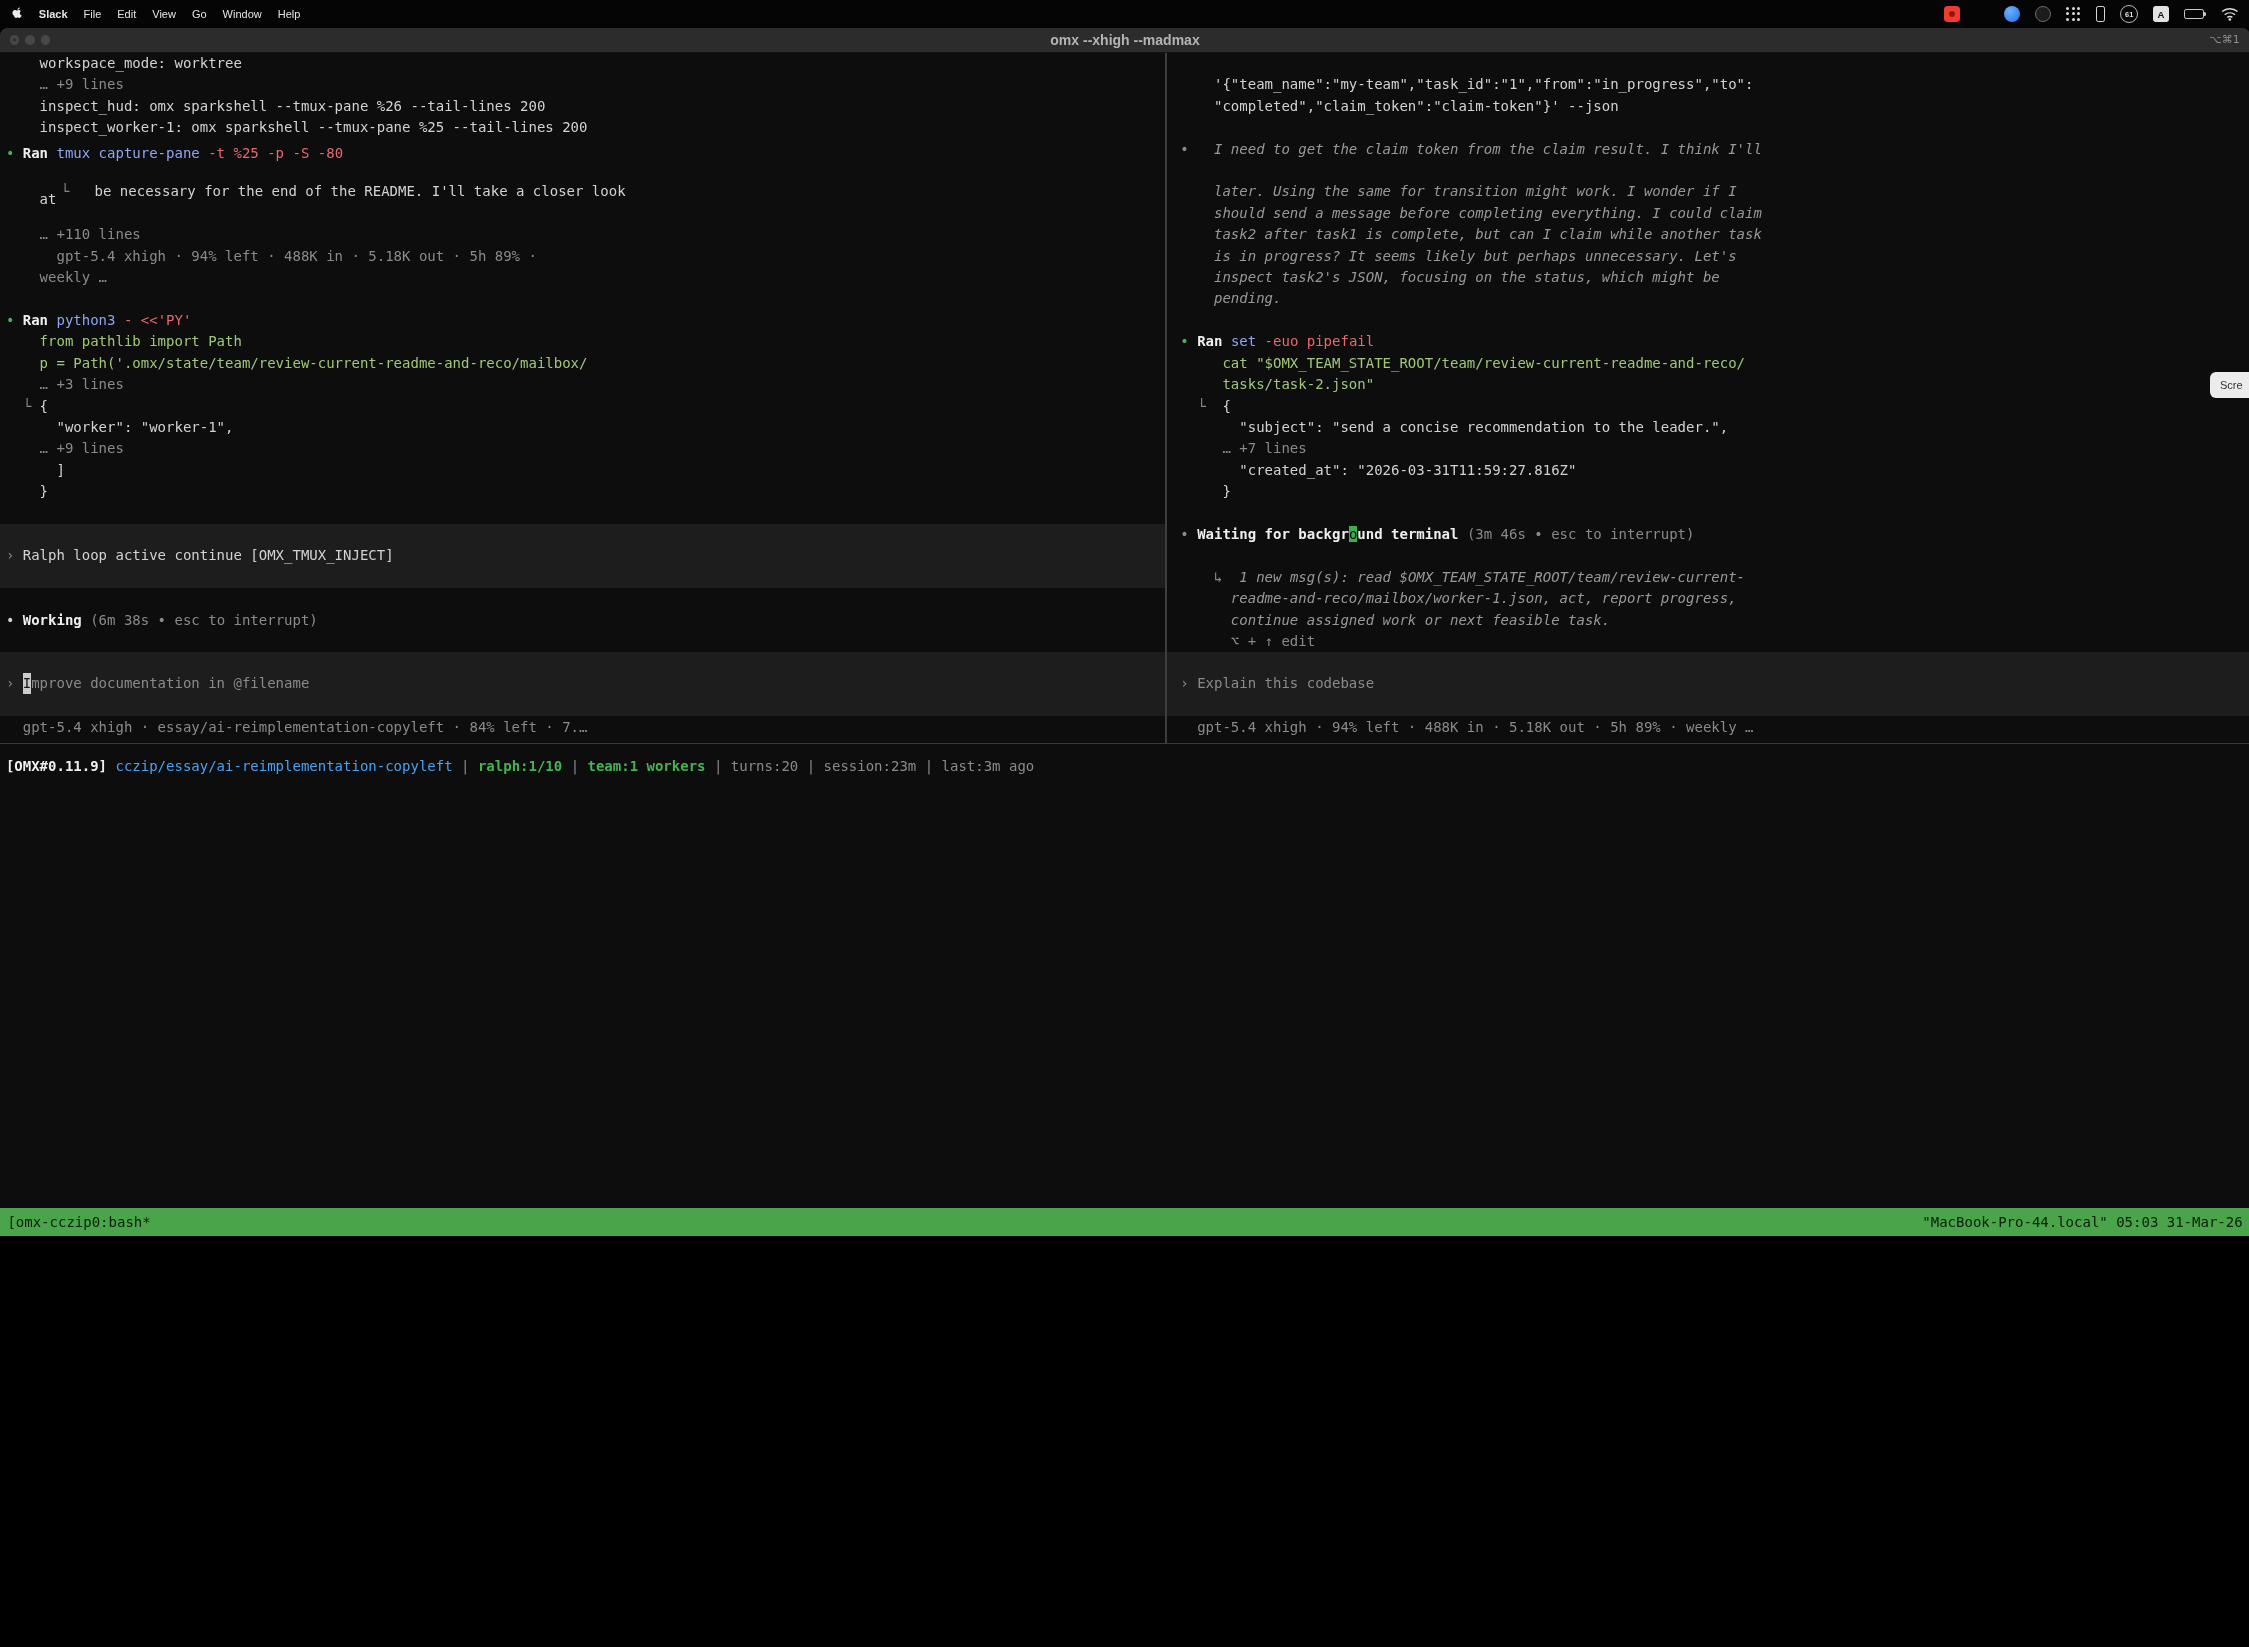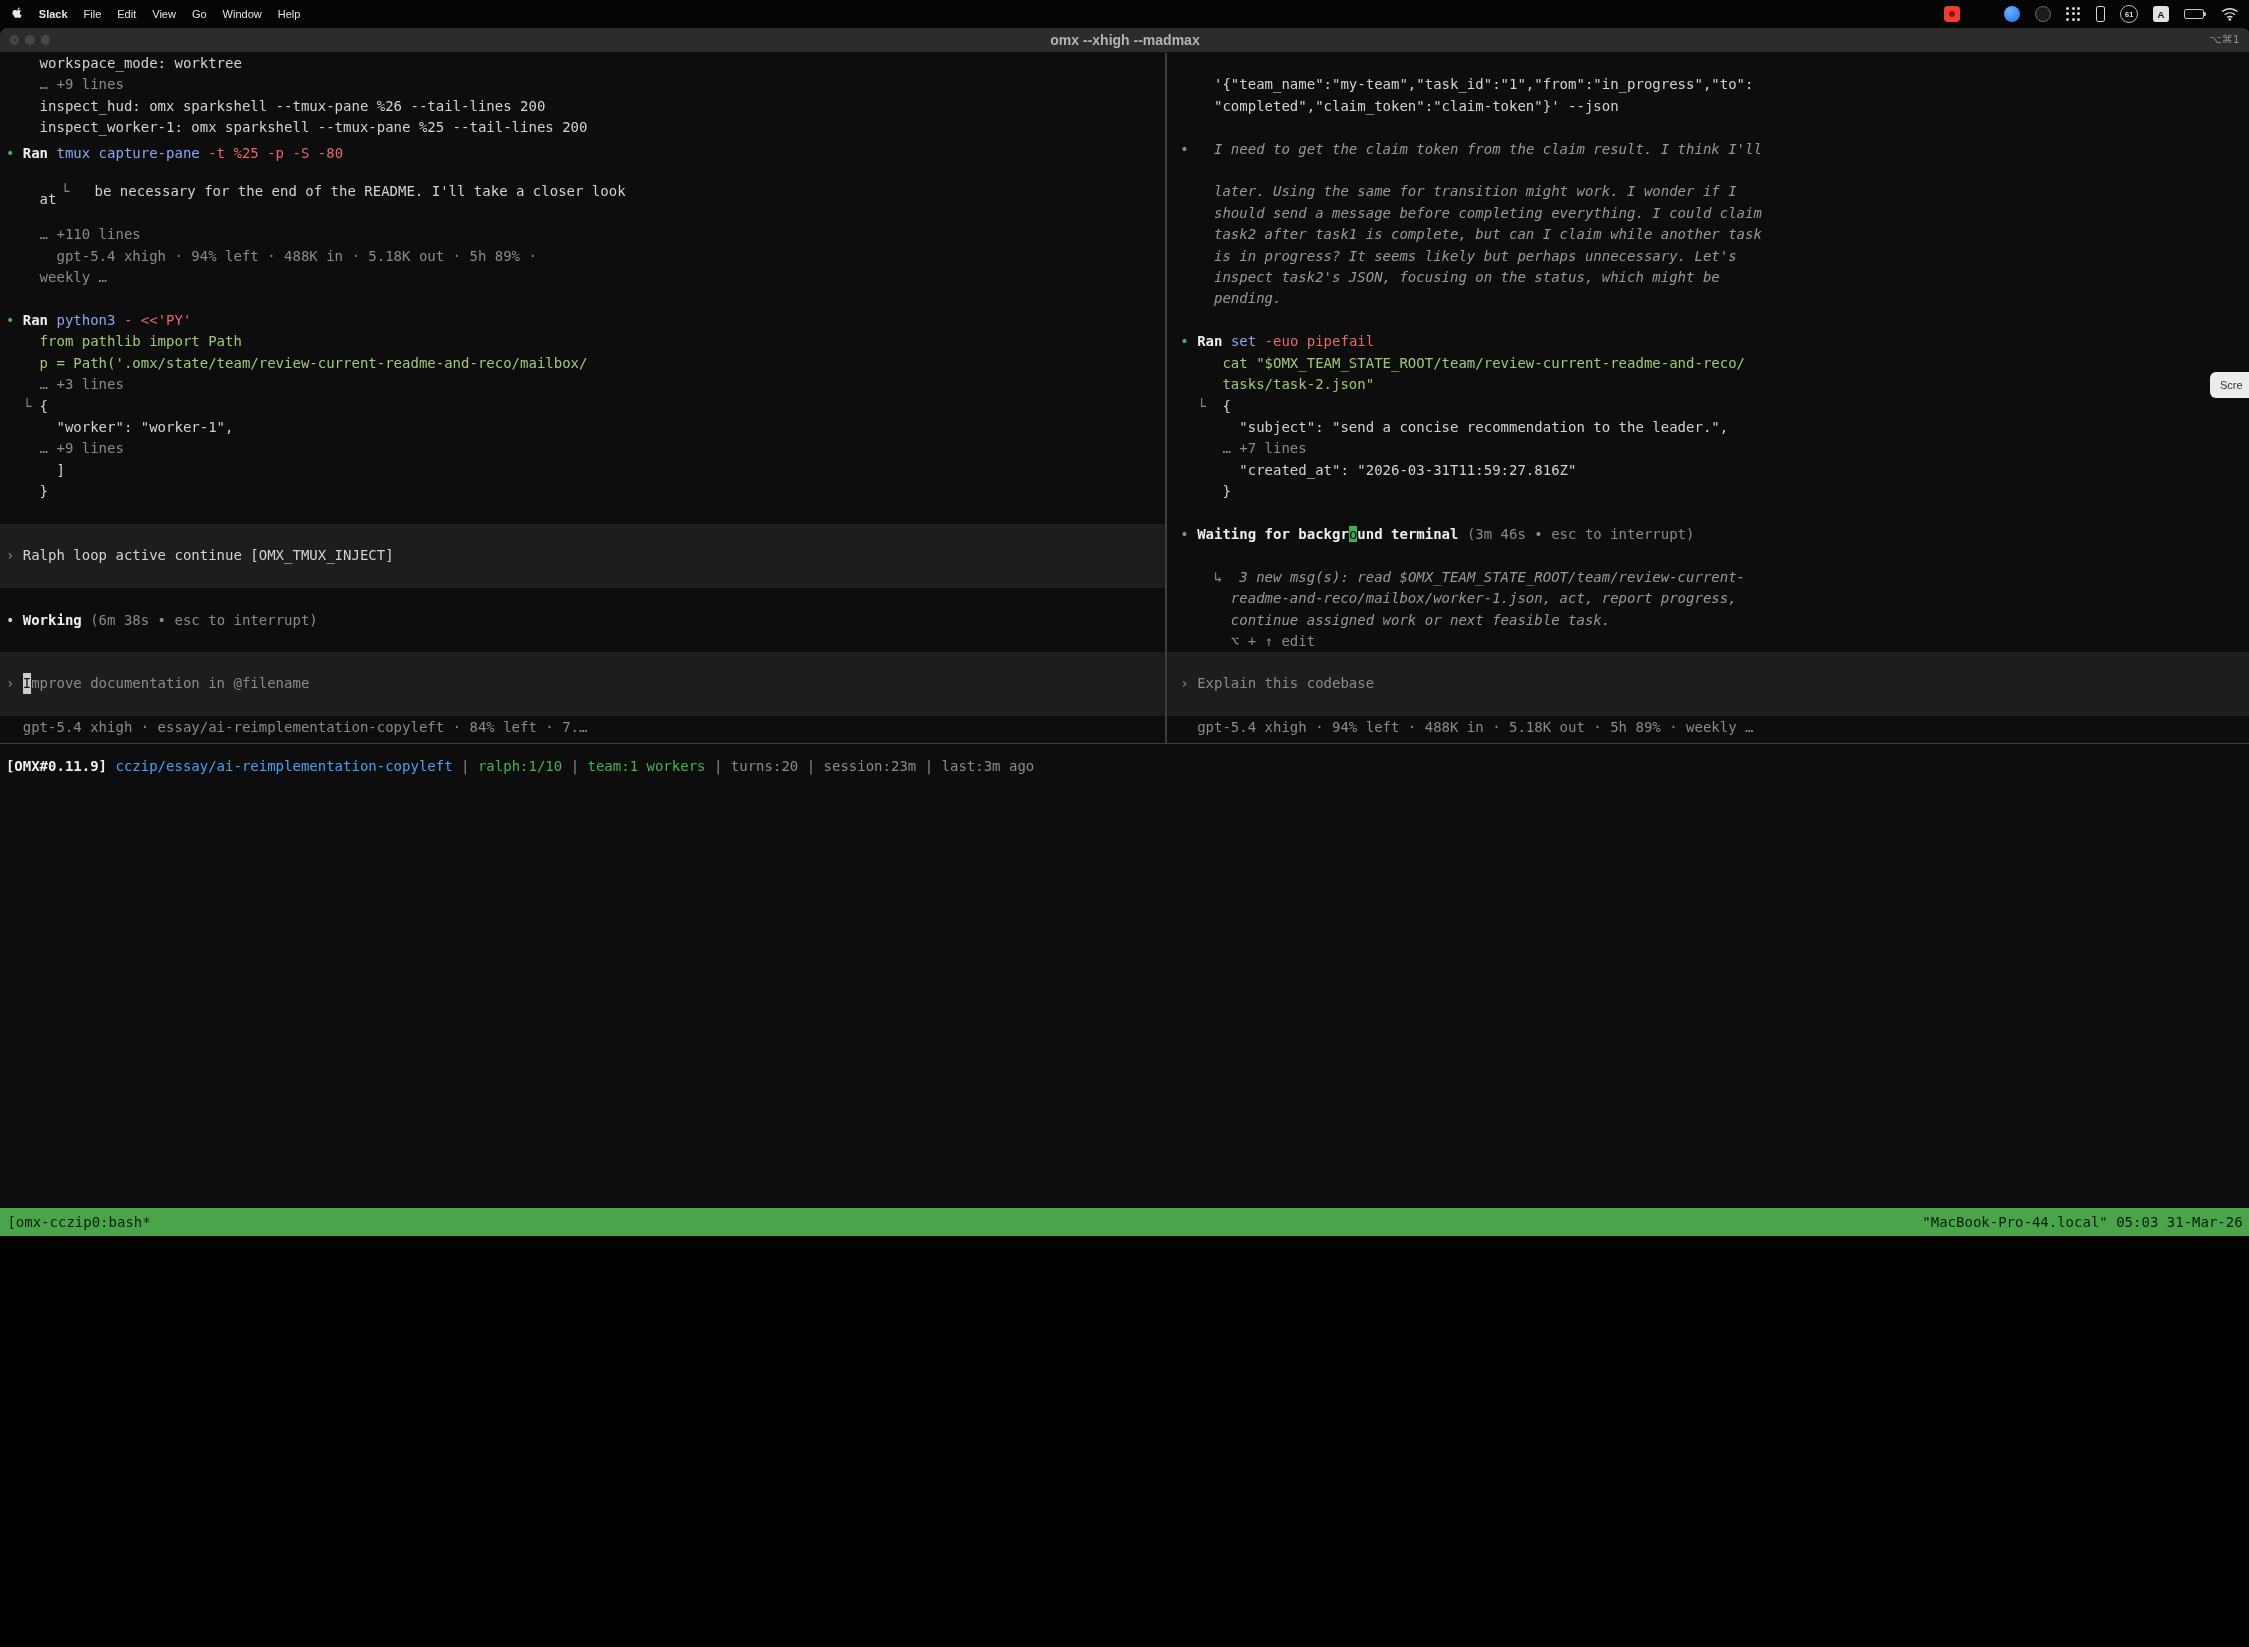--- a/index.html
+++ b/index.html
@@ -63,21 +63,21 @@
   .s-m  { color:#8a8a8a; }
   .s-b  { color:#efefef; font-weight:700; }
   .s-c  { color:#8ea6f2; }
   .s-r  { color:#e8686d; }
   .s-g  { color:#a0c878; }
   .s-gb { color:#48b158; }
   .s-i  { color:#989898; font-style:italic; }
   .s-cur{ background:#cccccc; color:#161616; }
   .s-hl { background:#3fae4d; color:#0c0c0c; }
   .s-sb { color:#4aa0f5; }
-  .s-sg { color:#46b450; }
+  .s-sg { color:#46b450;font-weight:bold; }
 
   .scre-tip { position:absolute; top:319px; right:0; height:26.6px; line-height:26.6px;
               background:#ececec; color:#333; font-family:"Liberation Sans", sans-serif;
               font-size:11px; padding:0 7.4px 0 10.3px; border-radius:5.9px 0 0 5.9px; }
 
   
   .hrule { height:1.5px; background:#3a3a3a; flex:0 0 auto; }
   .omx-status { height:43px; display:flex; align-items:center; padding-left:5.9px;
                 font-size:14px; white-space:pre; flex:0 0 auto; }
   .filler { flex:1 1 auto; background:#0d0d0d; }
@@ -197,21 +197,21 @@
           <div class="trow" style="top: 235px;"><span class="s-i">    pending.</span></div>
           <div class="trow" style="top: 278px;"><span class="s-gb">• </span><span class="s-b">Ran</span><span class="s-c"> set</span><span class="s-r"> -euo pipefail</span></div>
           <div class="trow" style="top: 300px;"><span class="s-g">     cat "$OMX_TEAM_STATE_ROOT/team/review-current-readme-and-reco/</span></div>
           <div class="trow" style="top: 321px;"><span class="s-g">     tasks/task-2.json"</span></div>
           <div class="trow" style="top: 343px;"><span class="s-m">  └ </span><span class="s-d"> {</span></div>
           <div class="trow" style="top: 364px;"><span class="s-d">       "subject": "send a concise recommendation to the leader.",</span></div>
           <div class="trow" style="top: 385px;"><span class="s-m">     … +7 lines</span></div>
           <div class="trow" style="top: 407px;"><span class="s-d">       "created_at": "2026-03-31T11:59:27.816Z"</span></div>
           <div class="trow" style="top: 428px;"><span class="s-d">     }</span></div>
           <div class="trow" style="top: 471px;"><span class="s-m">• </span><span class="s-b">Waiting for backgr</span><span class="s-hl">o</span><span class="s-b">und terminal</span><span class="s-m"> (3m 46s • esc to interrupt)</span></div>
-          <div class="trow" style="top: 514px;"><span class="s-m">    ↳ </span><span class="s-i"> 3 new msg(s): read $OMX_TEAM_STATE_ROOT/team/review-current-</span></div>
+          <div class="trow" style="top: 514px;"><span class="s-m">    ↳ </span><span class="s-i"> 1 new msg(s): read $OMX_TEAM_STATE_ROOT/team/review-current-</span></div>
           <div class="trow" style="top: 535px;"><span class="s-i">      readme-and-reco/mailbox/worker-1.json, act, report progress,</span></div>
           <div class="trow" style="top: 557px;"><span class="s-i">      continue assigned work or next feasible task.</span></div>
           <div class="trow" style="top: 578px;"><span class="s-m">      ⌥ + ↑ edit</span></div>
           <div class="trow band" style="top: 599px;"><span class="s-m">› </span><span class="s-m">Explain this codebase</span></div>
           <div class="trow" style="top: 664px;"><span class="s-m">  gpt-5.4 xhigh · 94% left · 488K in · 5.18K out · 5h 89% · weekly …</span></div>
         </div>
       <div class="scre-tip">Scre</div>
     </div>
 
     <div class="hrule"></div>

